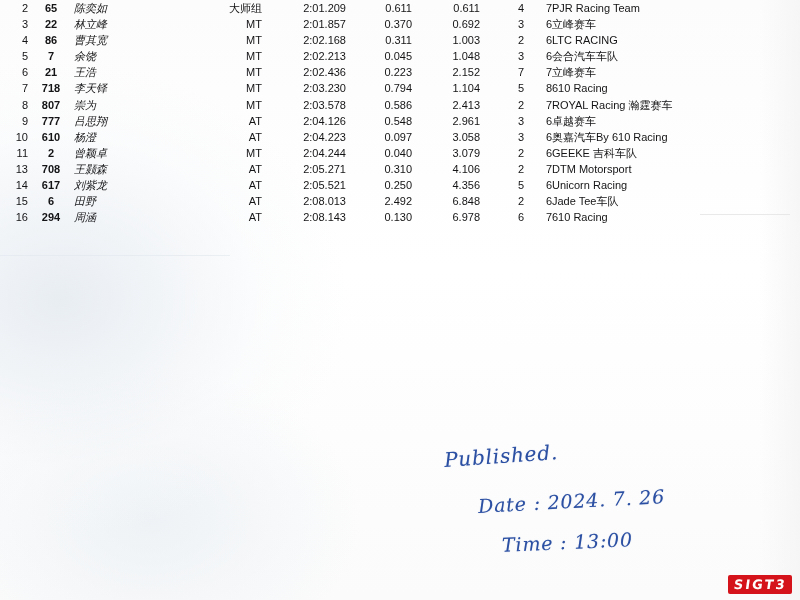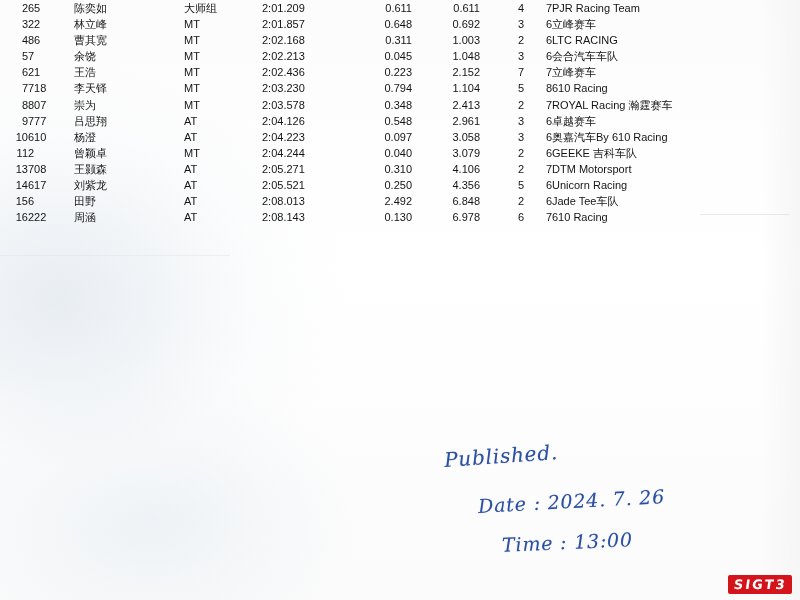--- a/index.html
+++ b/index.html
@@ -56,24 +56,24 @@
     color: #141416;
     font-family: "Liberation Sans", sans-serif;
   }
   table.res td {
     padding: 0 0 0 0;
     line-height: 16.1px;
     white-space: nowrap;
     vertical-align: baseline;
   }
   .c-pos   { width: 28px; text-align: right; padding-right: 0; }
-  .c-num   { width: 46px; text-align: left; }
-  .c-name  { width: 110px; text-align: left; padding-left: 13px; }
-  .c-class { width: 78px; text-align: left; padding-left: 4px; }
-  .c-time  { width: 84px; text-align: left; }
+  .c-num   { width: 46px; text-align: center; font-weight: bold; }
+  .c-name  { width: 110px; text-align: left; padding-left: 13px; font-style: italic; }
+  .c-class { width: 78px; text-align: right; padding-left: 4px; }
+  .c-time  { width: 84px; text-align: right; }
   .c-gap   { width: 66px; text-align: right; }
   .c-int   { width: 68px; text-align: right; }
   .c-laps  { width: 44px; text-align: right; }
   .c-ln    { width: 28px; text-align: right; }
   .c-team  { text-align: left; padding-left: 12px; margin-left: 32px; }
 
   
   .clip-row td {
     line-height: 16.1px;
   }
@@ -139,21 +139,21 @@
           <td class="c-laps">4</td>
           <td class="c-ln">7</td>
           <td class="c-team">PJR Racing Team</td>
         </tr>
         <tr>
           <td class="c-pos">3</td>
           <td class="c-num">22</td>
           <td class="c-name">林立峰</td>
           <td class="c-class">MT</td>
           <td class="c-time">2:01.857</td>
-          <td class="c-gap">0.648</td>
+          <td class="c-gap">0.370</td>
           <td class="c-int">0.692</td>
           <td class="c-laps">3</td>
           <td class="c-ln">6</td>
           <td class="c-team">立峰赛车</td>
         </tr>
         <tr>
           <td class="c-pos">4</td>
           <td class="c-num">86</td>
           <td class="c-name">曹其宽</td>
           <td class="c-class">MT</td>
@@ -199,21 +199,21 @@
           <td class="c-laps">5</td>
           <td class="c-ln">8</td>
           <td class="c-team">610 Racing</td>
         </tr>
         <tr>
           <td class="c-pos">8</td>
           <td class="c-num">807</td>
           <td class="c-name">崇为</td>
           <td class="c-class">MT</td>
           <td class="c-time">2:03.578</td>
-          <td class="c-gap">0.348</td>
+          <td class="c-gap">0.586</td>
           <td class="c-int">2.413</td>
           <td class="c-laps">2</td>
           <td class="c-ln">7</td>
           <td class="c-team">ROYAL Racing 瀚霆赛车</td>
         </tr>
         <tr>
           <td class="c-pos">9</td>
           <td class="c-num">777</td>
           <td class="c-name">吕思翔</td>
           <td class="c-class">AT</td>
@@ -279,21 +279,21 @@
           <td class="c-class">AT</td>
           <td class="c-time">2:08.013</td>
           <td class="c-gap">2.492</td>
           <td class="c-int">6.848</td>
           <td class="c-laps">2</td>
           <td class="c-ln">6</td>
           <td class="c-team">Jade Tee车队</td>
         </tr>
         <tr>
           <td class="c-pos">16</td>
-          <td class="c-num">222</td>
+          <td class="c-num">294</td>
           <td class="c-name">周涵</td>
           <td class="c-class">AT</td>
           <td class="c-time">2:08.143</td>
           <td class="c-gap">0.130</td>
           <td class="c-int">6.978</td>
           <td class="c-laps">6</td>
           <td class="c-ln">7</td>
           <td class="c-team">610 Racing</td>
         </tr>
       </tbody>

